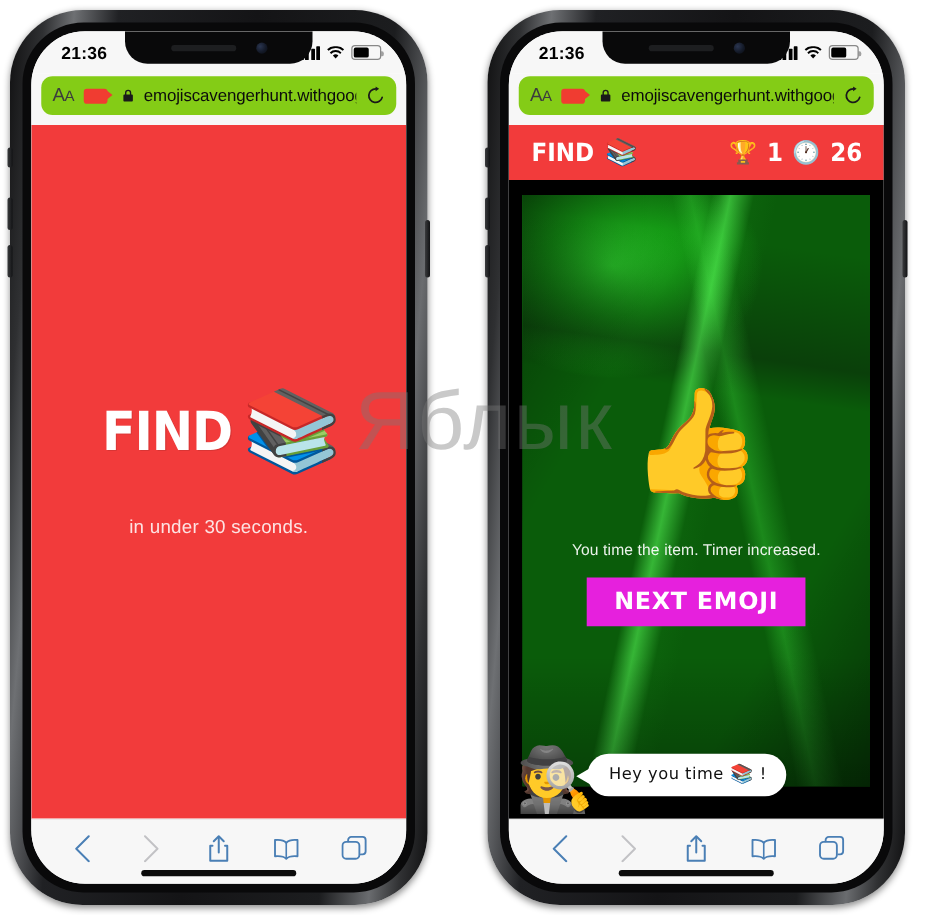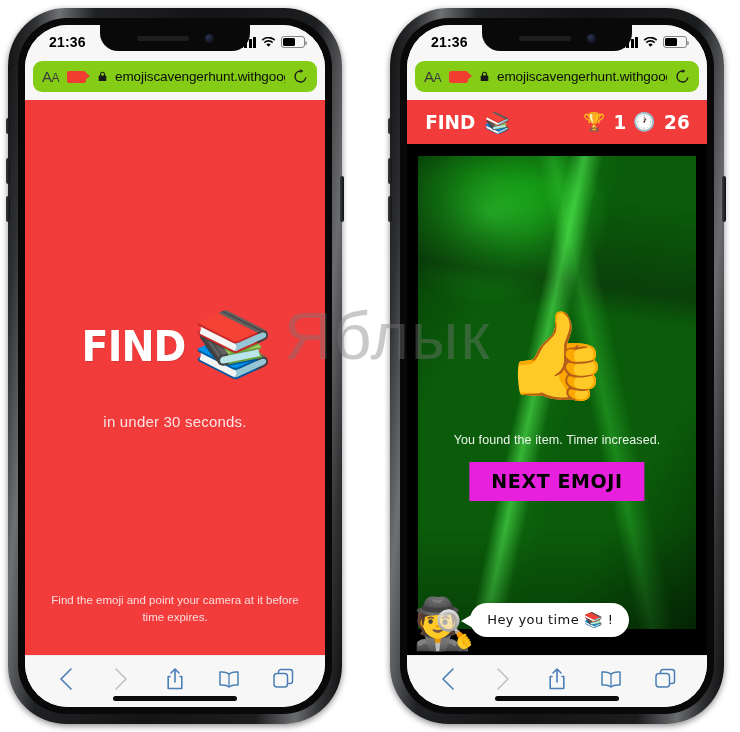--- a/index.html
+++ b/index.html
@@ -280,21 +280,21 @@
     top:289px; left:0; right:0;
     text-align:center;
     font-size:12.5px;
     color:rgba(255,255,255,.92);
     letter-spacing:.1px;
   }
   .next-btn {
     position:absolute;
     top:318px; left:50%; transform:translateX(-50%);
     background:#e620dd;
-    color:#000000;
+    color:#ffffff;
     font-family:"DejaVu Sans", sans-serif;
     font-size:19px; font-weight:700;
     letter-spacing:.6px;
     padding:8px 22px 9px;
     border:none;
     white-space:nowrap;
   }
 
   .toast {
     position:absolute;
@@ -415,21 +415,20 @@
 
         <div class="pagebody">
           <div class="splash">
             <div class="splash-center">
               <div class="find-row">
                 <span class="find-word">FIND</span>
                 <span class="find-emoji">📚</span>
               </div>
               <div class="subline">in under 30 seconds.</div>
             </div>
-            <div class="footnote">Find the emoji and point your camera at it before time expires.</div>
           </div>
         </div>
 
         <div class="toolbar">
           <div class="tb">
             <svg width="14" height="22" viewBox="0 0 14 22">
                 <path d="M12 1 2 11l10 10" stroke="#4a7fb5" stroke-width="1.6" fill="none" stroke-linecap="round" stroke-linejoin="round"></path>
               </svg>
           </div>
           <div class="tb">
@@ -532,21 +531,21 @@
                 <span class="gb-icon">🕐</span>
                 <span class="gb-num">26</span>
               </div>
             </div>
 
             <div class="camstage">
               <div class="camfeed"></div>
 
               <div class="overlay">
                 <div class="thumb">👍</div>
-                <div class="found-msg">You found the item. Timer increased.</div>
+                <div class="found-msg">You time the item. Timer increased.</div>
                 <button class="next-btn">NEXT EMOJI</button>
               </div>
 
               <div class="toast">
                 <span class="detective">🕵️</span>
                 <div class="bubble">
                   <span class="bubble-text">Hey you time</span>
                   <span class="bubble-emoji">📚</span>
                   <span class="bubble-text">!</span>
                 </div>

